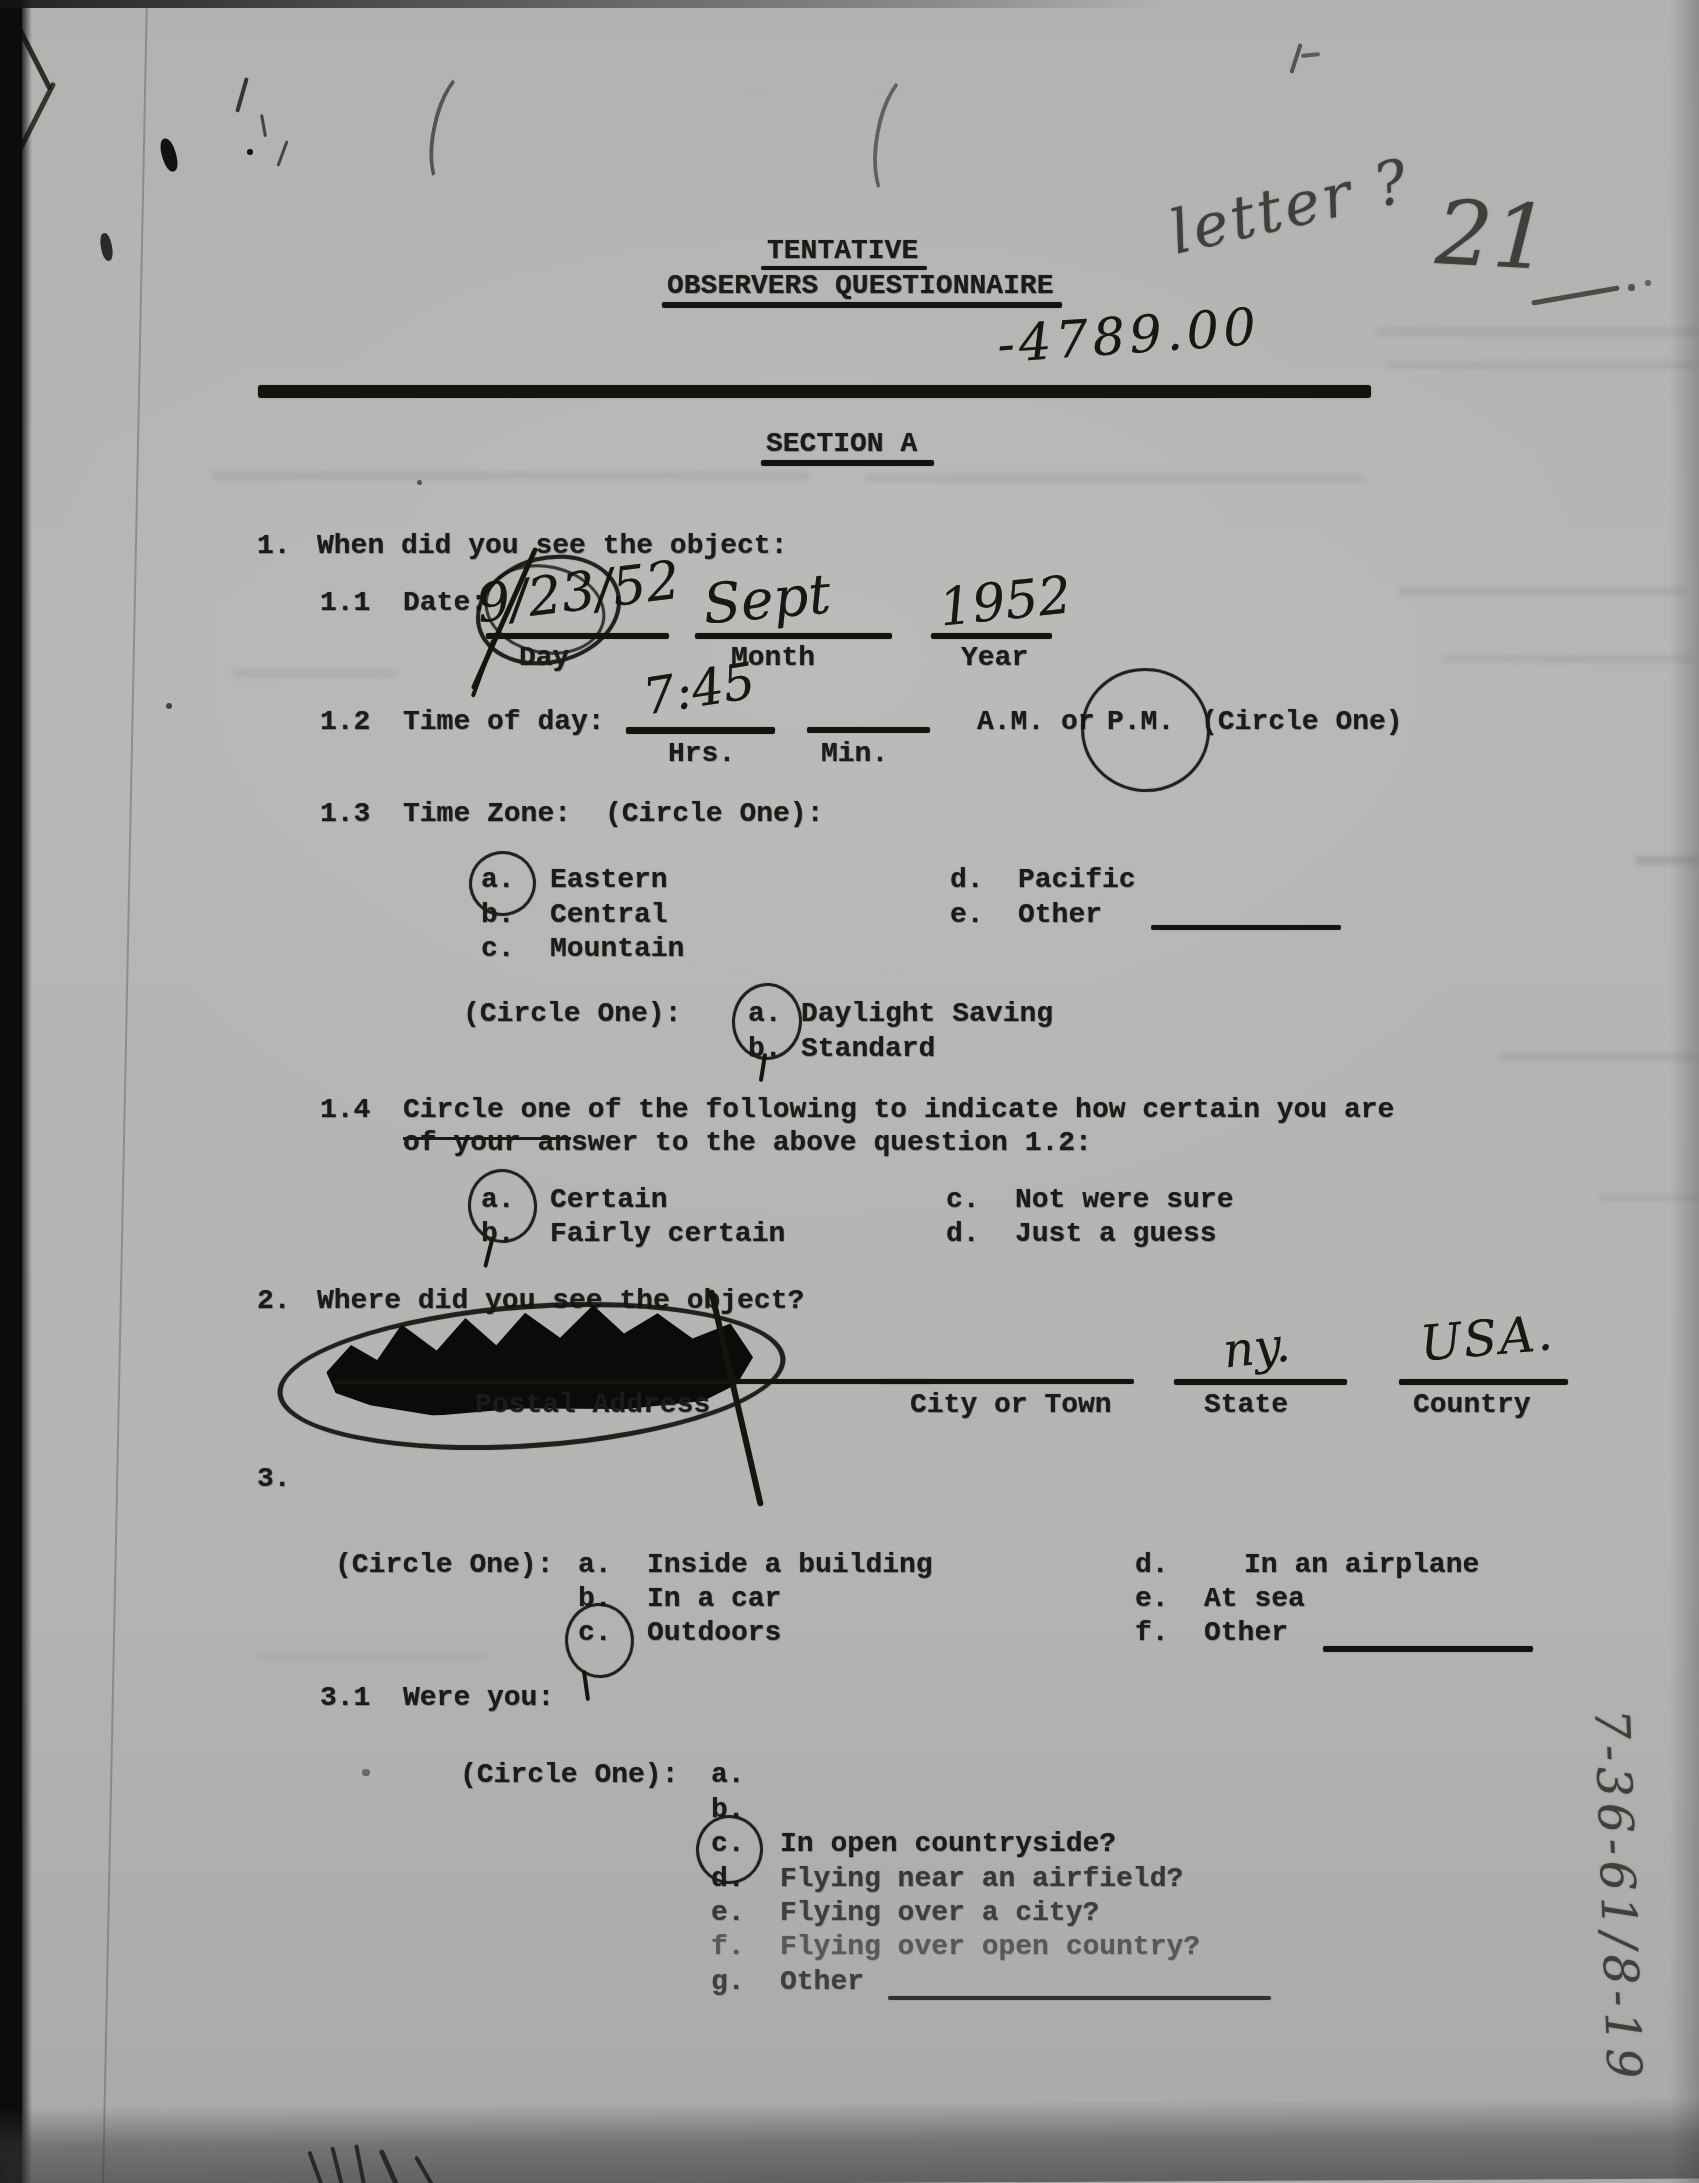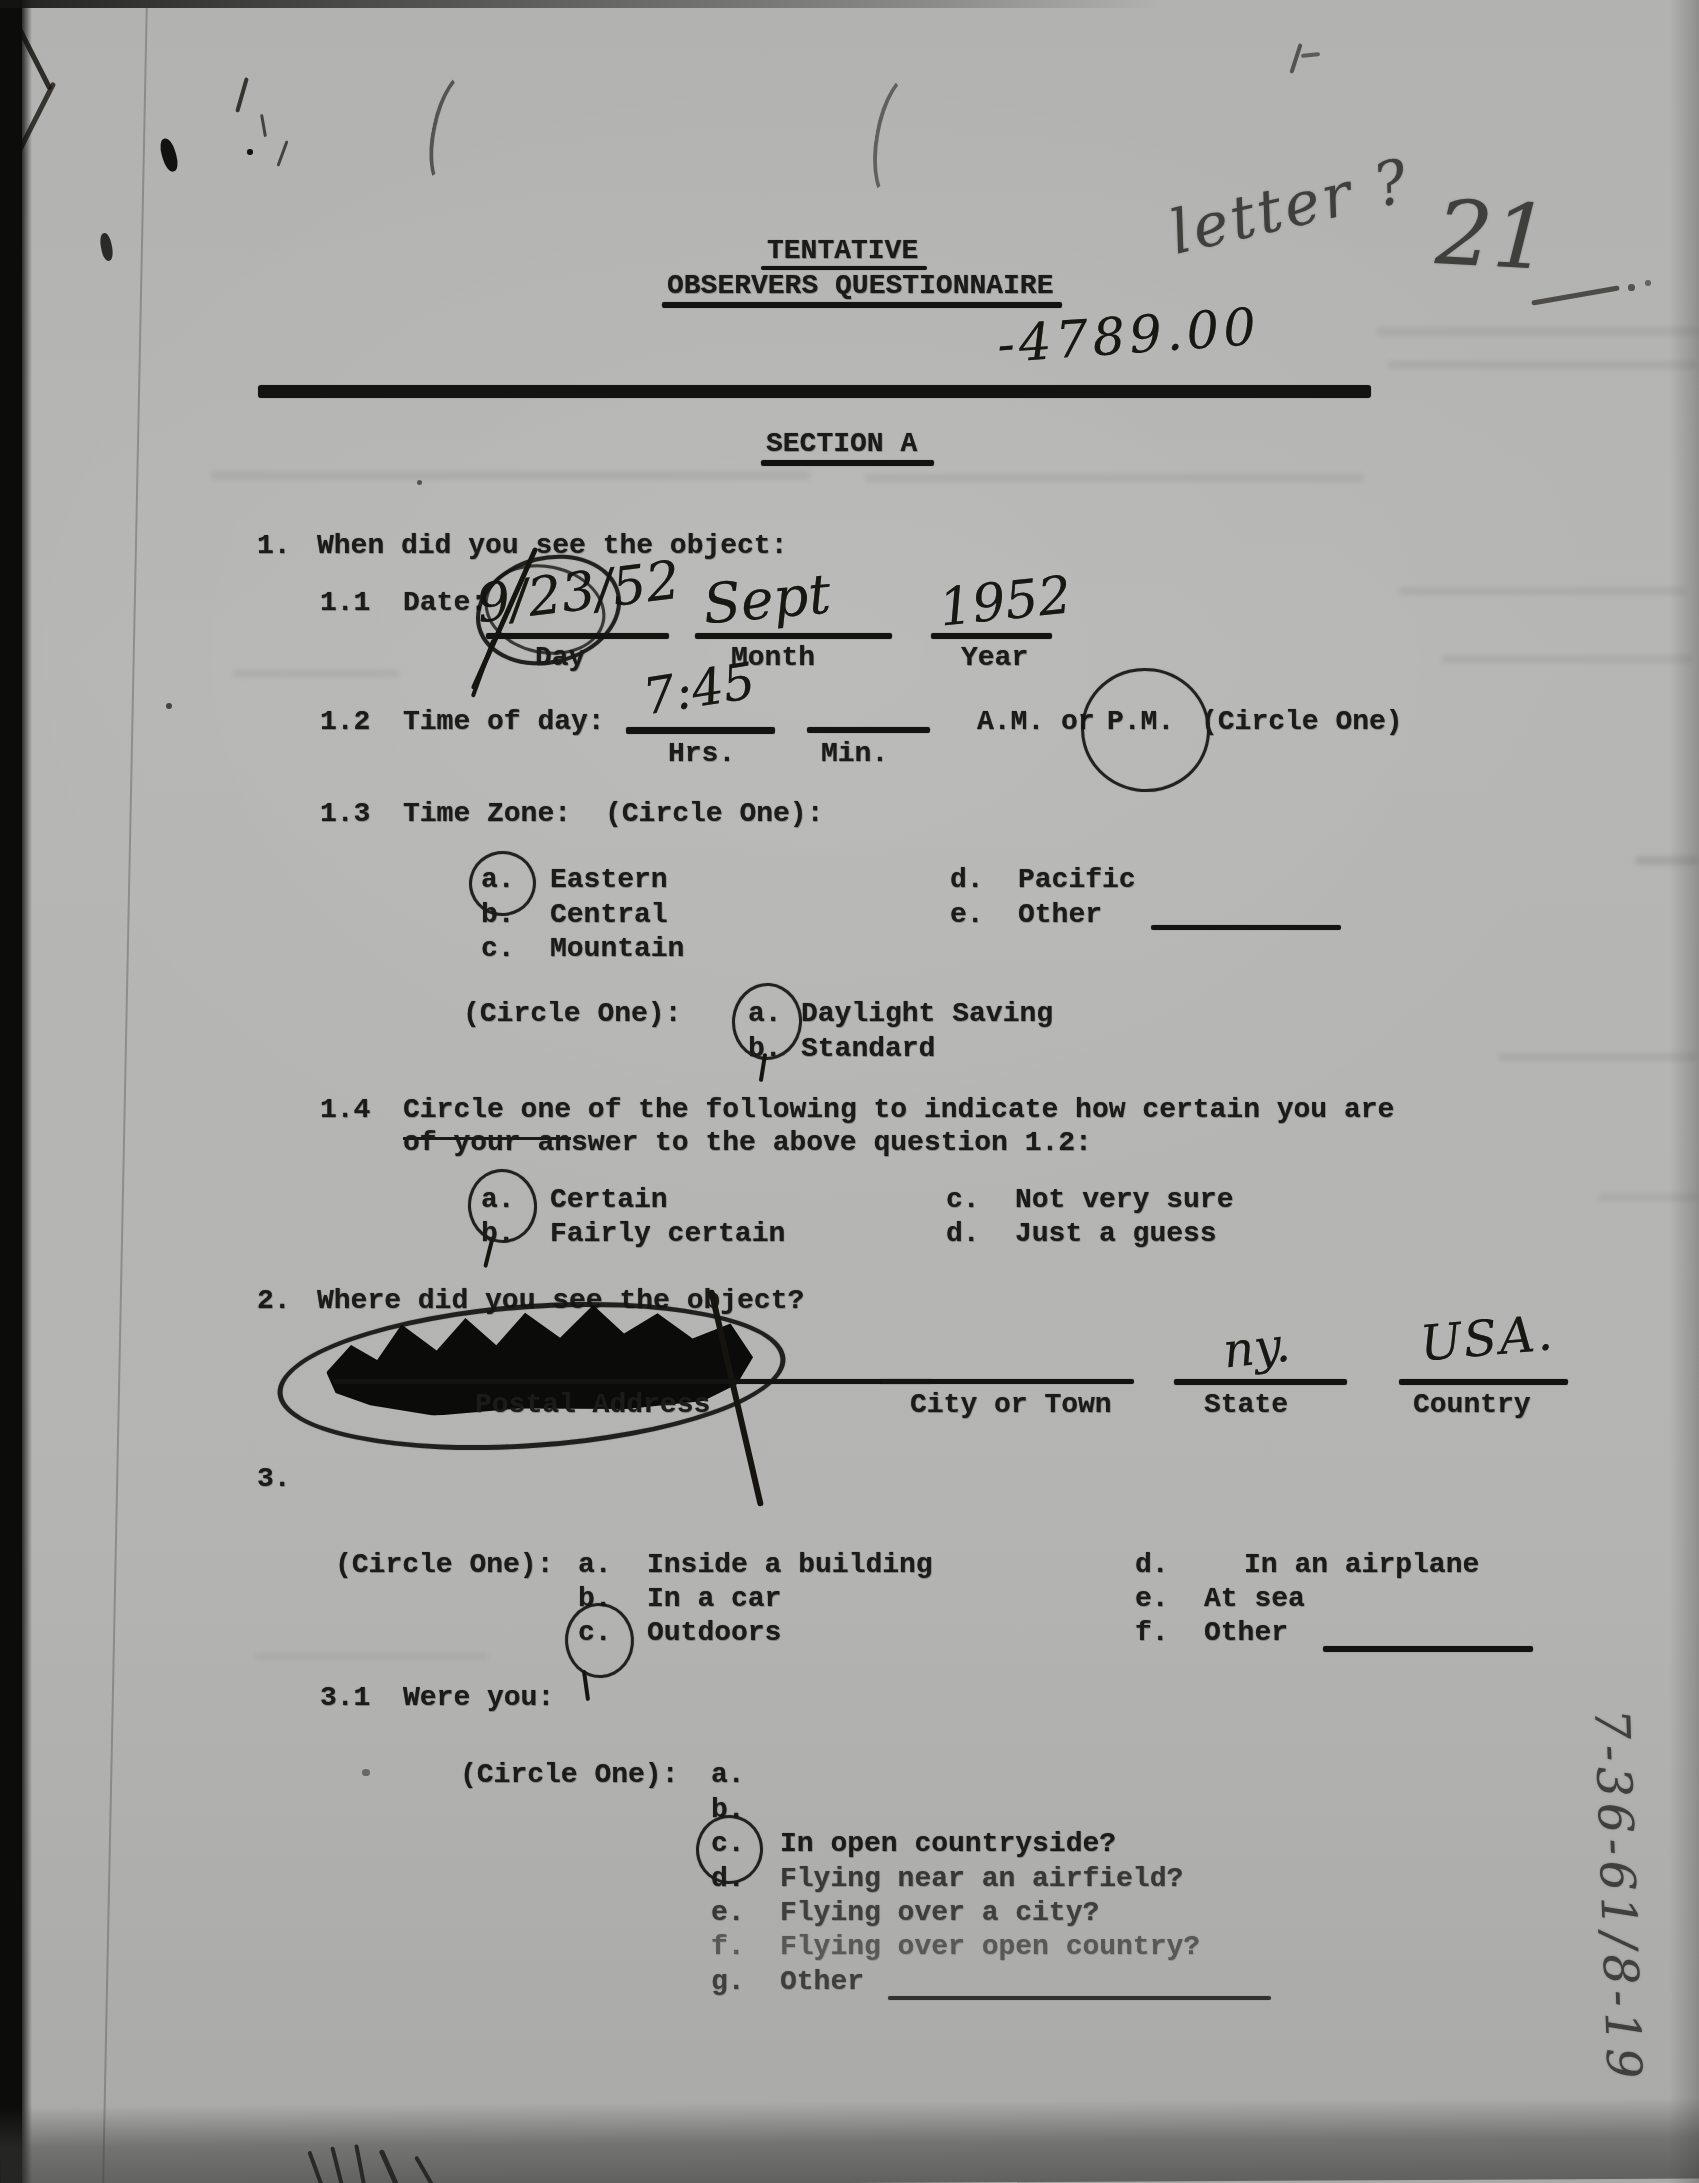--- a/index.html
+++ b/index.html
@@ -61,21 +61,21 @@
   <span class="tw" style="left:320px;top:587px">1.1</span>
   <span class="tw" style="left:403px;top:587px">Date:</span>
 
   <span class="hw" style="left:476px;top:561px;font-size:53px;transform:rotate(-7deg)">9/23/52</span>
   <div class="circ" style="left:475px;top:556px;width:139px;height:100px;transform:rotate(-14deg);border-width:4.4px"></div>
   <div class="circ" style="left:484px;top:565px;width:116px;height:83px;transform:rotate(12deg);border-width:3.9px;opacity:.85"></div>
   <div class="stroke" style="left:502px;top:541px;width:5px;height:155px;transform:rotate(24deg)"></div>
   <div class="stroke" style="left:481px;top:638px;width:4.4px;height:61px;transform:rotate(20deg)"></div>
 
   <div class="ln" style="left:486px;top:633px;width:183px;height:5.5px"></div>
-  <span class="tw" style="left:535px;top:642px">Day</span>
+  <span class="tw" style="left:519px;top:642px">Day</span>
 
   <span class="hw" style="left:703px;top:567px;font-size:55px;transform:rotate(-5deg)">Sept</span>
   <div class="ln" style="left:695px;top:633px;width:197px;height:5.5px"></div>
   <span class="tw" style="left:731px;top:642px">Month</span>
 
   <span class="hw" style="left:939px;top:571px;font-size:52px;transform:rotate(-6deg)">1952</span>
   <div class="ln" style="left:931px;top:633px;width:121px;height:5.5px"></div>
   <span class="tw" style="left:961px;top:642px">Year</span>
 
   <span class="tw" style="left:320px;top:706px">1.2</span>
@@ -120,21 +120,21 @@
   <span class="tw" style="left:403px;top:1094px"><span style="border-bottom:3.3px solid #1b1b18;padding-bottom:12px">Circle one</span><span> of the following to indicate how certain you are</span></span>
   <span class="tw" style="left:403px;top:1127px">of your answer to the above question 1.2:</span>
 
   <span class="tw" style="left:481px;top:1184px">a.</span>
   <span class="tw" style="left:550px;top:1184px">Certain</span>
   <div class="circ" style="left:468px;top:1169px;width:63px;height:68px;transform:rotate(-7deg)"></div>
   <div class="stroke" style="left:487px;top:1236px;width:3.9px;height:32px;transform:rotate(14deg)"></div>
   <span class="tw" style="left:481px;top:1218px">b.</span>
   <span class="tw" style="left:550px;top:1218px">Fairly certain</span>
   <span class="tw" style="left:946px;top:1184px">c.</span>
-  <span class="tw" style="left:1015px;top:1184px">Not very sure</span>
+  <span class="tw" style="left:1015px;top:1184px">Not were sure</span>
   <span class="tw" style="left:946px;top:1218px">d.</span>
   <span class="tw" style="left:1015px;top:1218px">Just a guess</span>
 
   <span class="tw" style="left:257px;top:1285px">2.</span>
   <span class="tw" style="left:317px;top:1285px">Where did you see the object?</span>
 
   <div class="circ" style="left:277px;top:1304px;width:499px;height:134px;transform:rotate(-4deg);border-width:5.5px"></div>
   <div style="position:absolute;left:326px;top:1307px;width:427px;height:105px;background:#0b0b09;transform:rotate(-2deg);
        clip-path:polygon(0% 55%,6% 30%,12% 45%,18% 12%,26% 38%,33% 8%,40% 35%,47% 5%,55% 30%,63% 0%,70% 28%,78% 10%,86% 35%,95% 22%,100% 55%,96% 80%,88% 95%,70% 100%,45% 96%,25% 100%,10% 88%,2% 75%)"></div>
   <div class="stroke" style="left:733px;top:1287px;width:5.5px;height:222px;transform:rotate(-13deg)"></div>

